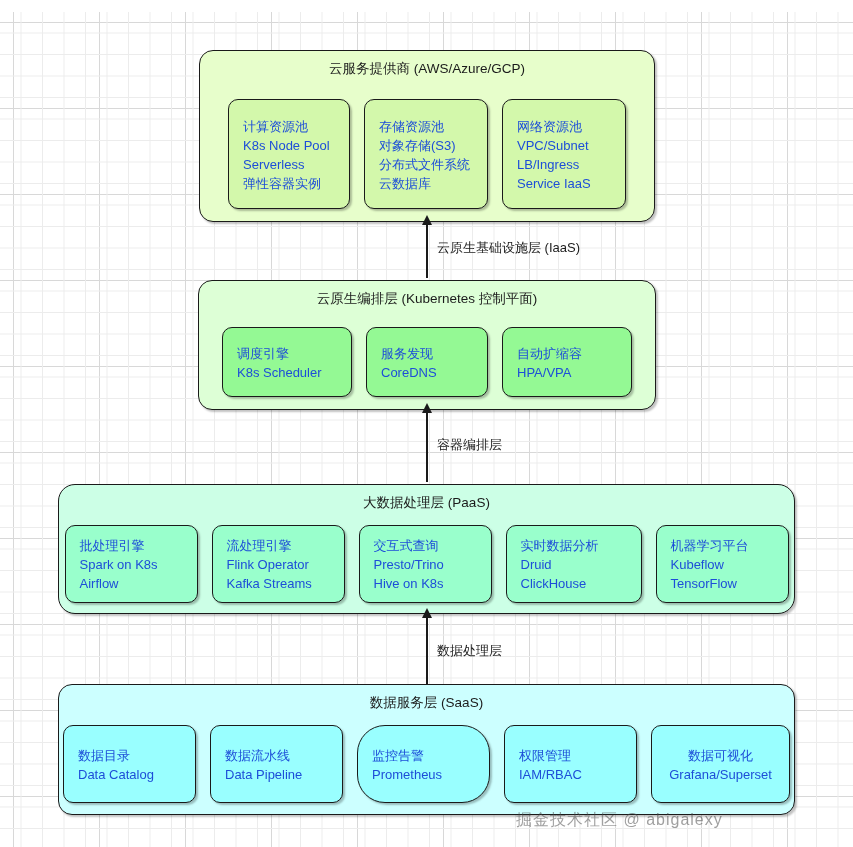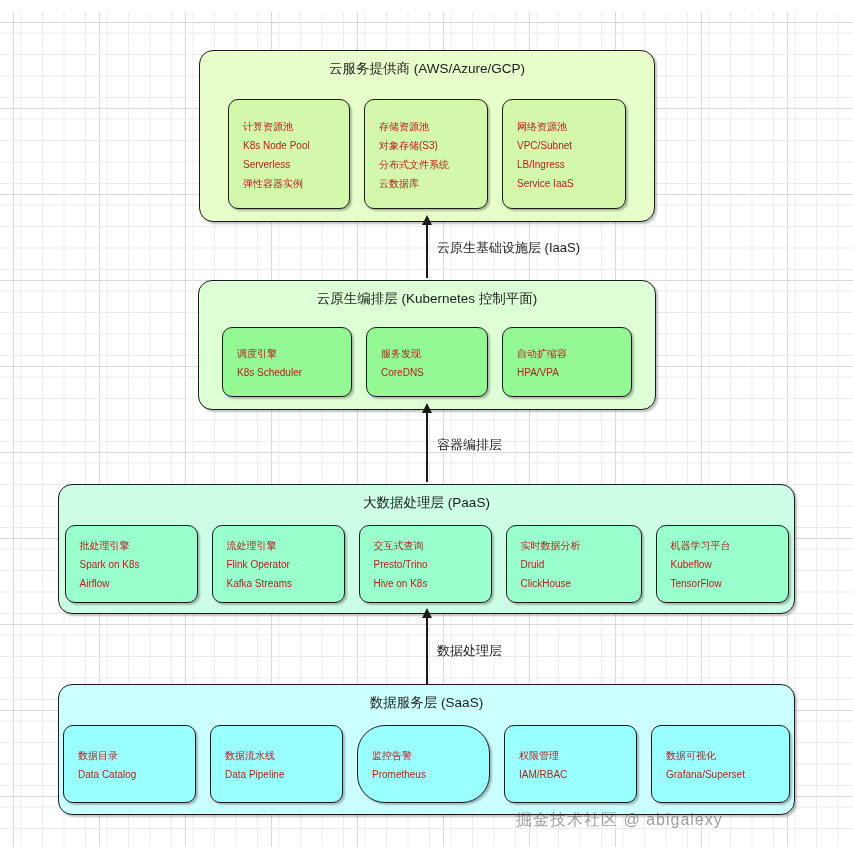--- a/index.html
+++ b/index.html
@@ -58,39 +58,39 @@
     left: 0; right: 0;
     display: flex;
     justify-content: center;
     gap: 14px;
   }
   .card {
     border: 1.4px solid #1a1a1a;
     border-radius: 10px;
     box-sizing: border-box;
     box-shadow: 2px 2px 2px rgba(0,0,0,0.26);
-    font-size: 10px;
-    color: #b91c1c;
+    font-size: 13px;
+    color: #1d4ed8;
     line-height: 19px;
     padding: 13px 14px 12px 14px;
     display: flex;
     flex-direction: column;
     justify-content: center;
     white-space: nowrap;
   }
   .card .l { display: block; }
 
   
   .iaas        { background: #e7fecb; }
   .iaas .card  { background: #d3f8ab; }
 
   .orch        { background: #ddffd6; }
   .orch .card  { background: #94f994; }
 
-  .paas        { background: #ccffe6; }
+  .paas        { background: #ccffe6; border-radius: 17px; }
   .paas .card  { background: #99ffcc; }
 
   .saas        { background: #ccffff; text-decoration: underline; }
   .saas .card  { background: #99ffff; }
 
   
   .connector {
     position: absolute;
     width: 2px;
     background: #1a1a1a;
@@ -222,21 +222,21 @@
         <span class="l">Data Pipeline</span>
       </div>
       <div class="card" style="width:133px;border-radius:28px;">
         <span class="l">监控告警</span>
         <span class="l">Prometheus</span>
       </div>
       <div class="card" style="width:133px;">
         <span class="l">权限管理</span>
         <span class="l">IAM/RBAC</span>
       </div>
-      <div class="card" style="width:139px;">
+      <div class="card" style="width:139px;align-items:center;">
         <span class="l">数据可视化</span>
         <span class="l">Grafana/Superset</span>
       </div>
     </div>
   </div>
 
   <div class="watermark" style="left:516px; top:798px;">掘金技术社区 @ abigalexy</div>
 
 </div>
 

